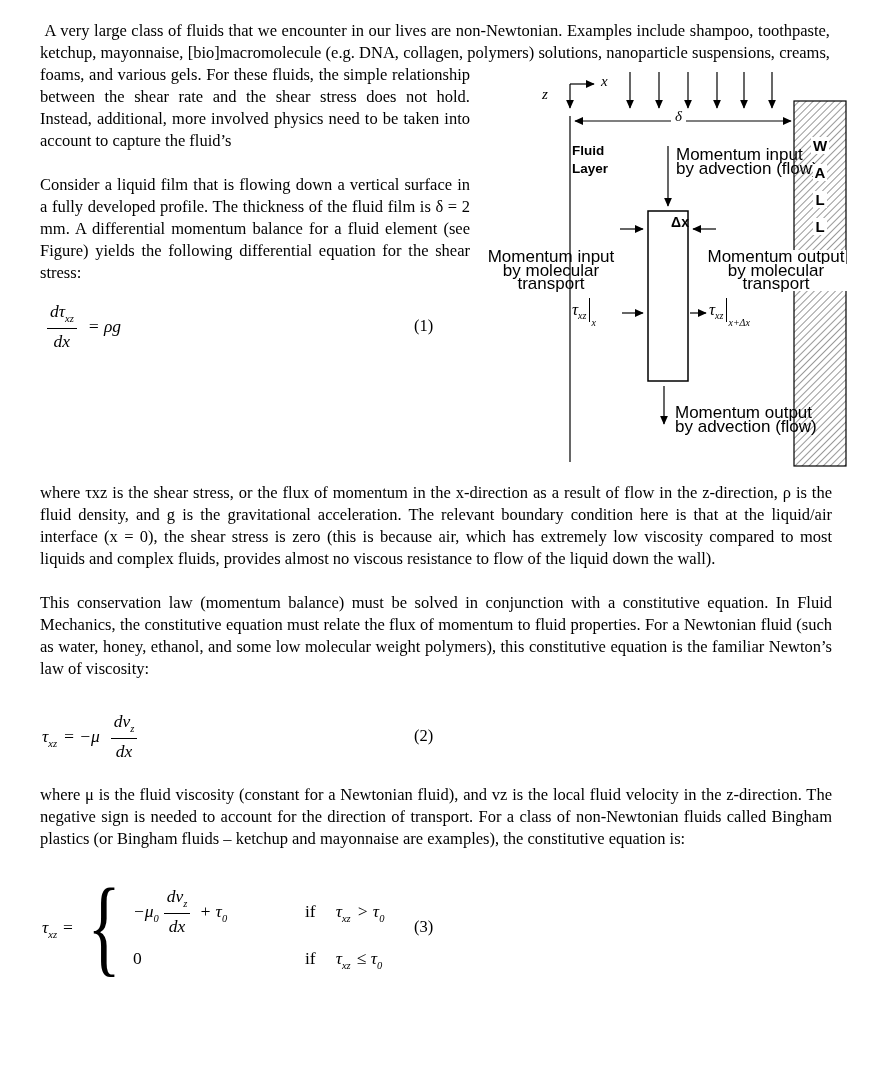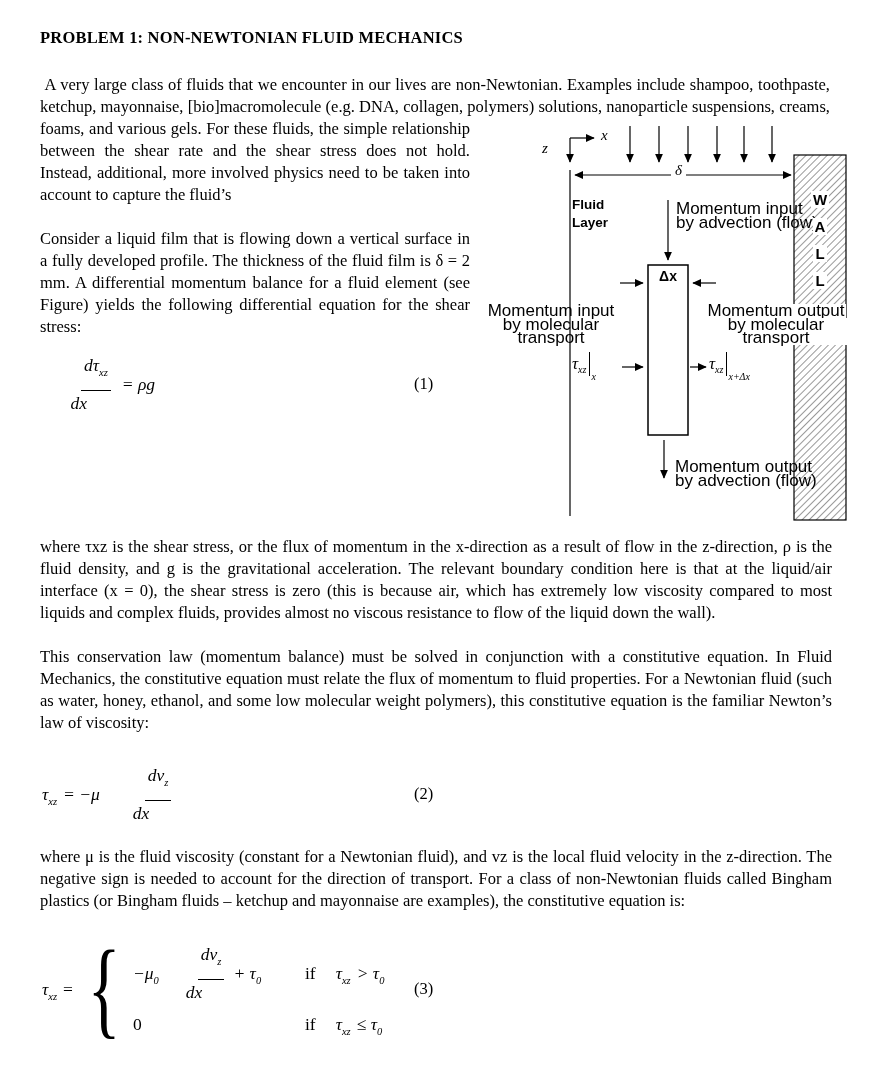--- a/index.html
+++ b/index.html
@@ -60,21 +60,21 @@
 
   
   .equation {
     position: relative; display: flex; align-items: center;
     margin: 16px 0 16px 2px; font-size: 17.5px; min-height: 48px;
     font-family: "Liberation Serif", serif;
   }
   .equation sub { font-size: 10.5px; font-style: italic; line-height: 0; }
   .it { font-style: italic; }
   .frac { display: inline-flex; flex-direction: column; align-items: center; margin: 0 5px; }
-  .frac .num { padding: 0 3px 14px 3px; border-bottom: 1.2px solid #000; margin-left: 34px; }
+  .frac .num { padding: 0 3px 6px 3px; border-bottom: 1.2px solid #000; }
   .frac .den { padding-top: 1px; }
   .eq-mid { margin: 0 6px; }
   .eq-label {
     position: absolute; left: 372px; top: 50%; transform: translateY(-50%);
     font-style: normal; font-size: 16.5px;
   }
   .brace {
     display: inline-block; font-style: normal; font-weight: 300;
     font-size: 96px; line-height: 1; transform: scale(0.72, 1.12);
     margin: 0 2px 0 2px;
@@ -85,21 +85,20 @@
   .case-plus { margin-left: 4px; }
   .case-if { font-style: normal; margin: 0 20px 0 24px; }
   .case-cond { display: inline-flex; align-items: center; }
   .case-op { margin-left: 6px; }
 </style>
 </head>
 <body>
 
 <div class="page">
 
-  <h1 class="doc-title">PROBLEM 1: NON-NEWTONIAN FLUID MECHANICS</h1>
 
   <div class="body-text">
 
     <span class="fig-spacer"></span>
 
     <div class="figure">
       <svg class="fig-svg" width="372" height="404" viewBox="0 0 372 404">
         <defs>
           <marker id="ah" viewBox="0 0 8 8" markerWidth="8" markerHeight="8" refX="7" refY="4" orient="auto-start-reverse">
             <path d="M0,0.6 L7.6,4 L0,7.4 Z" fill="#000"></path>
@@ -154,21 +153,21 @@
       <div class="fig-label fig-bold" style="left:92px; top:76px;">
         <div>Fluid</div>
         <div>Layer</div>
       </div>
 
       <div class="fig-label" style="left:196px; top:82px;">
         <div>Momentum input</div>
         <div>by advection (flow)</div>
       </div>
 
-      <div class="fig-label dx-label" style="left:168px; top:150px;">Δx</div>
+      <div class="fig-label dx-label" style="left:180px; top:150px;">Δx</div>
 
       <div class="fig-label center" style="left:0px; top:184px; width:142px;">
         <div>Momentum input</div>
         <div>by molecular transport</div>
       </div>
 
       <div class="fig-label center" style="left:220px; top:184px; width:152px;">
         <div><span class="wline">Momentum output</span></div>
         <div><span class="wline">by molecular transport</span></div>
       </div>

